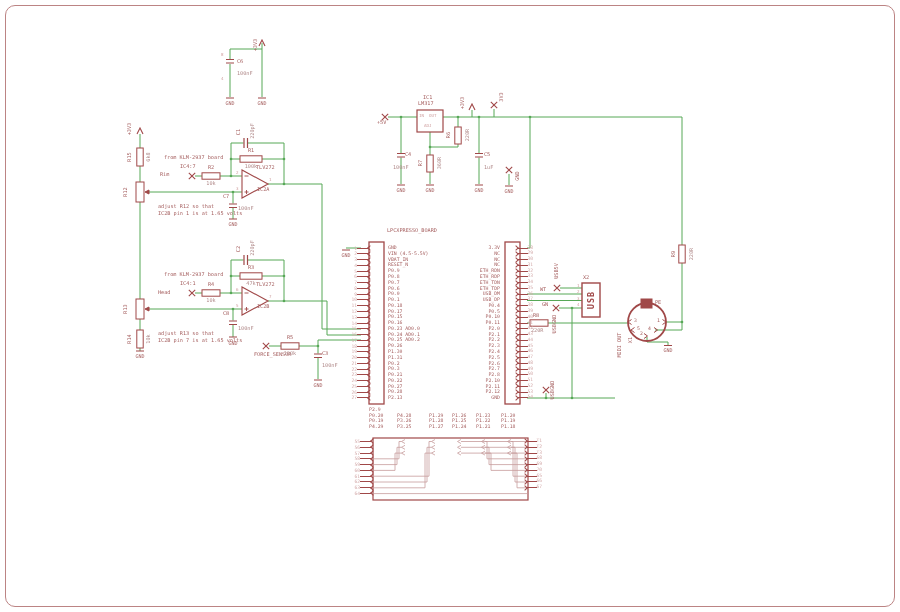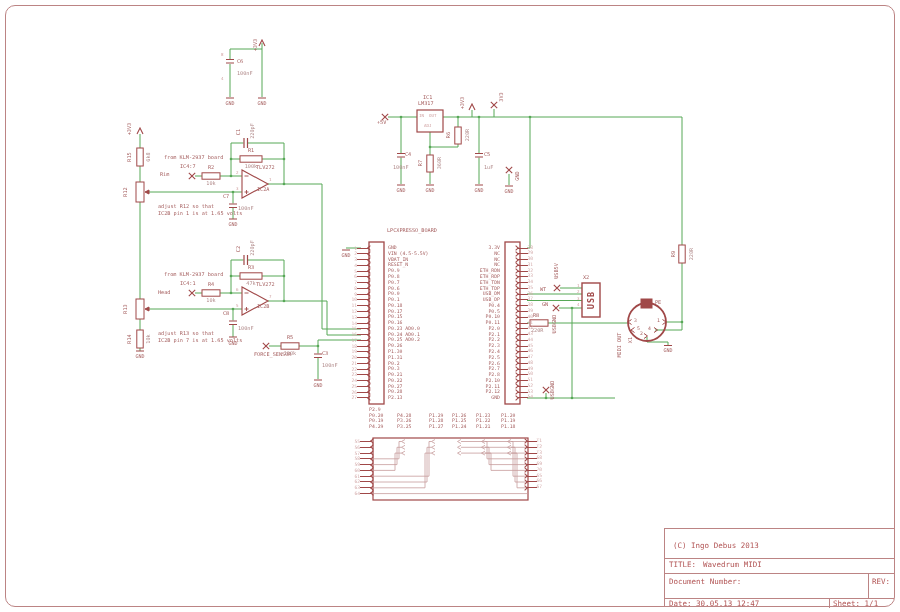--- a/index.html
+++ b/index.html
@@ -747,27 +747,13 @@
   <span class="t dpin" style="left:657px;top:319px;">1</span>
   <span class="t dpin" style="left:637px;top:327px;">5</span>
   <span class="t dpin" style="left:648px;top:327px;">4</span>
   <span class="t dpin" style="left:640px;top:332px;">2</span>
   <span class="t gl cx" style="left:668px;top:348px;">GND</span>
   <span class="t pname" style="left:533px;top:313px;">R8</span>
   <span class="t pval" style="left:531px;top:328px;">220R</span>
   <span class="rot pname" style="left:674px;top:254px;">R9</span>
   <span class="rot pval" style="left:692px;top:254px;">220R</span>
 
-  <div class="tb">
-    <div class="h1"></div>
-      <div class="h2"></div>
-      <div class="h3"></div>
-      <div class="v1"></div>
-      <div class="v2"></div>
-    <span class="tbt" style="left:8px;top:13px;">(C) Ingo Debus 2013</span>
-    <span class="tbt" style="left:4px;top:32px;">TITLE:</span>
-    <span class="tbt" style="left:38px;top:32px;">Wavedrum MIDI</span>
-    <span class="tbt" style="left:4px;top:49px;">Document Number:</span>
-    <span class="tbt" style="left:207px;top:49px;">REV:</span>
-    <span class="tbt" style="left:4px;top:71px;">Date: 30.05.13 12:47</span>
-    <span class="tbt" style="left:168px;top:71px;">Sheet: 1/1</span>
-  </div>
 </div>
 
 </body></html>

